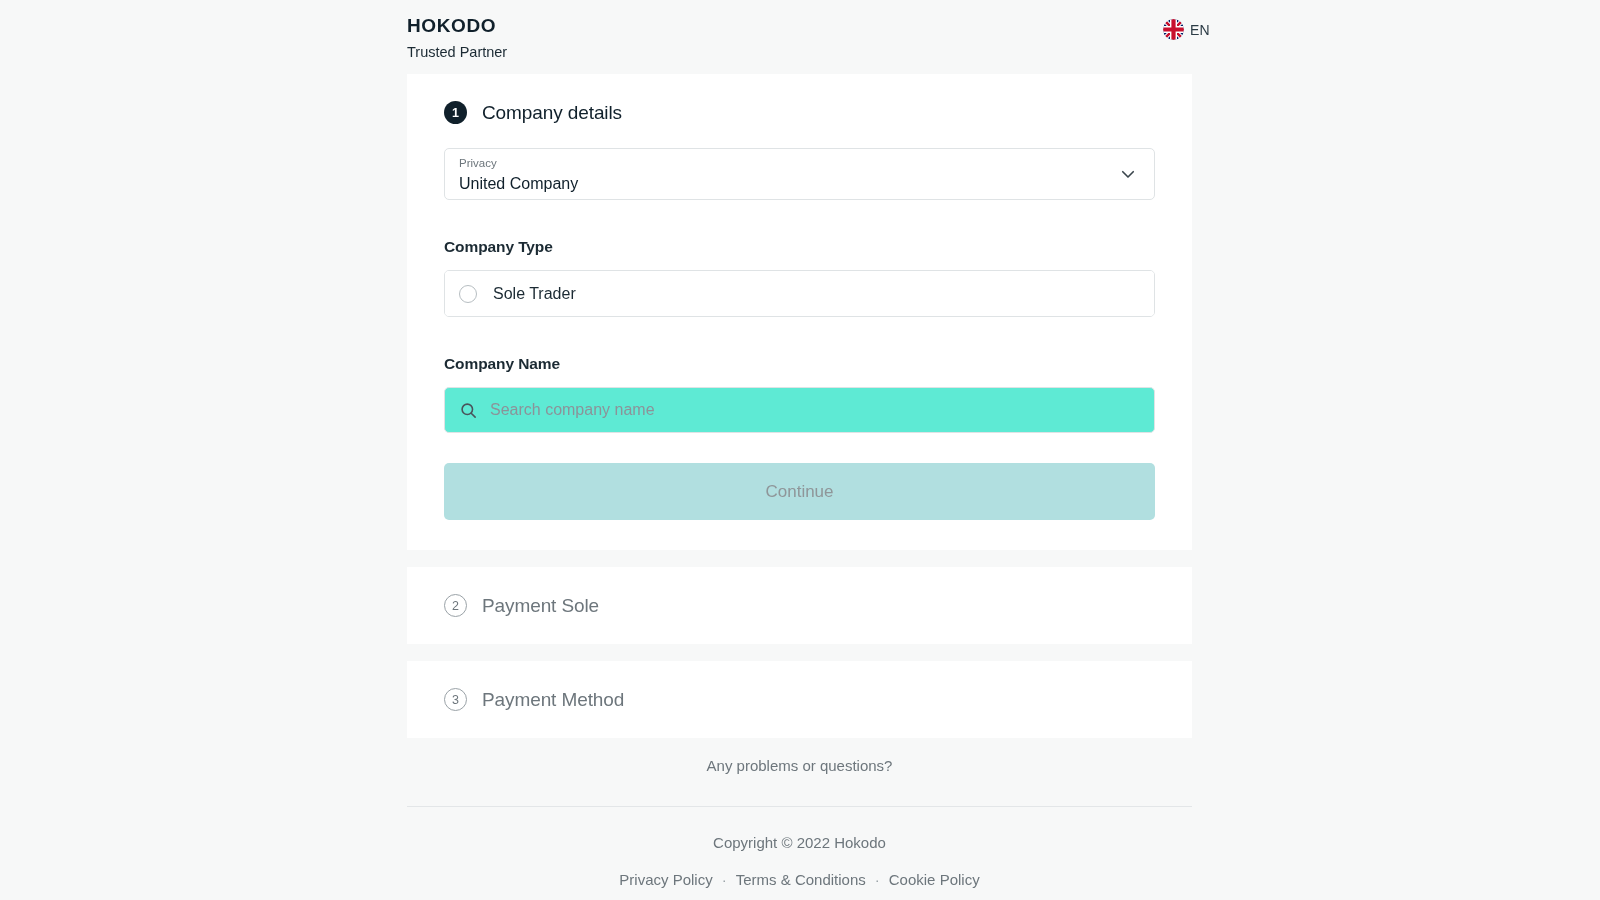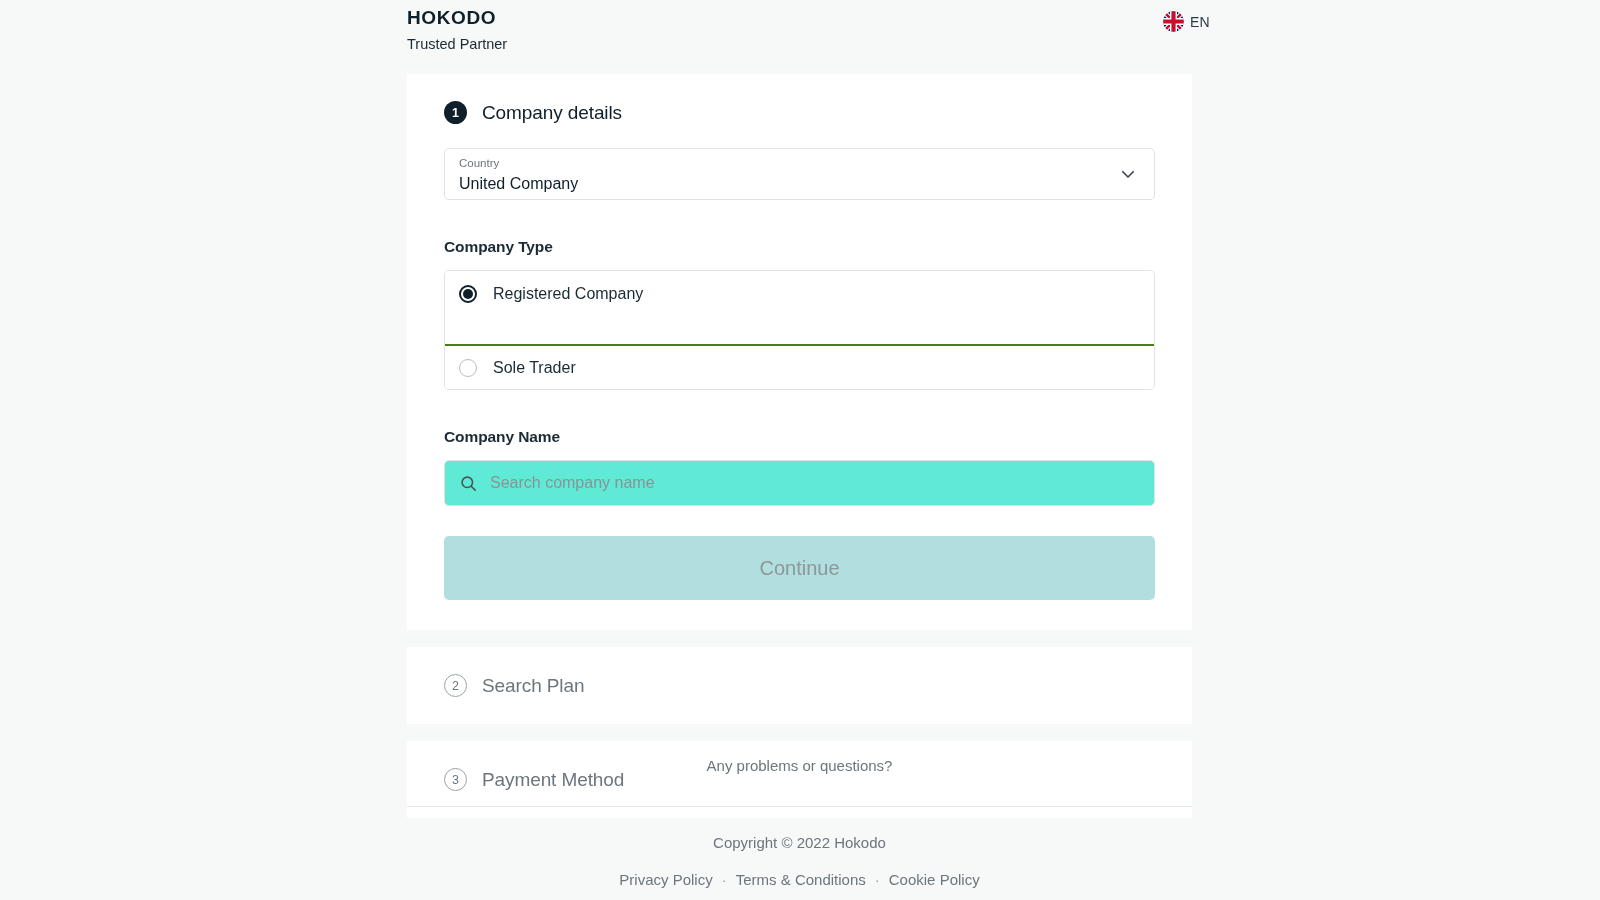--- a/index.html
+++ b/index.html
@@ -19,21 +19,21 @@
 
   .page {
     position: relative;
     width: 1600px;
     height: 900px;
   }
 
   
   .site-header {
     position: absolute;
-    top: 0; left: 0;
+    top: 8px; left: 0;
     width: 1600px;
     height: 62px;
     background: #f7f8f8;
   }
 
   .brand {
     position: absolute;
     left: 407px;
     top: 8px;
   }
@@ -266,27 +266,27 @@
     height: 100%;
     padding-right: 14px;
   }
 
   .search-input::placeholder { color: #8b9399; }
 
   
   .continue-btn {
     margin-top: 30px;
     width: 100%;
-    height: 64px;
+    height: 57px;
     border: none;
     border-radius: 5px;
     background: #b1dfe0;
     color: #8f9699;
     font-family: "Liberation Sans", sans-serif;
-    font-size: 20px;
+    font-size: 17px;
     cursor: default;
     display: flex;
     align-items: center;
     justify-content: center;
   }
 
   
   .site-footer {
     position: absolute;
     left: 407px;
@@ -367,36 +367,32 @@
 
     <section class="card">
       <div class="card-head">
         <span class="step-badge active">1</span>
         <span class="step-title active">Company details</span>
       </div>
 
       <div class="card-body">
 
         <div class="select-field">
-          <div class="select-label">Country</div>
+          <div class="select-label">Privacy</div>
           <div class="select-value">United Company</div>
           <span class="chevron-icon">
             <svg viewBox="0 0 24 24" width="18" height="18" fill="none" stroke="#3a454c" stroke-width="2.2" stroke-linecap="round" stroke-linejoin="round" xmlns="http://www.w3.org/2000/svg">
               <polyline points="5,9 12,16 19,9"></polyline>
             </svg>
           </span>
         </div>
 
         <div class="field-label">Company Type</div>
 
         <div class="radio-group">
-          <div class="radio-row">
-            <span class="radio-mark on"></span>
-            <span class="radio-text">Registered Company</span>
-          </div>
           <div class="radio-row">
             <span class="radio-mark off"></span>
             <span class="radio-text">Sole Trader</span>
           </div>
         </div>
 
         <div class="field-label">Company Name</div>
 
         <div class="search-field">
           <span class="search-icon">
@@ -408,21 +404,21 @@
           <input class="search-input" type="text" placeholder="Search company name" style="">
         </div>
 
         <button class="continue-btn" disabled="">Continue</button>
       </div>
     </section>
 
     <section class="card collapsed">
       <div class="card-head">
         <span class="step-badge inactive">2</span>
-        <span class="step-title inactive">Search Plan</span>
+        <span class="step-title inactive">Payment Sole</span>
       </div>
     </section>
 
     <section class="card collapsed">
       <div class="card-head">
         <span class="step-badge inactive">3</span>
         <span class="step-title inactive">Payment Method</span>
       </div>
     </section>
 

